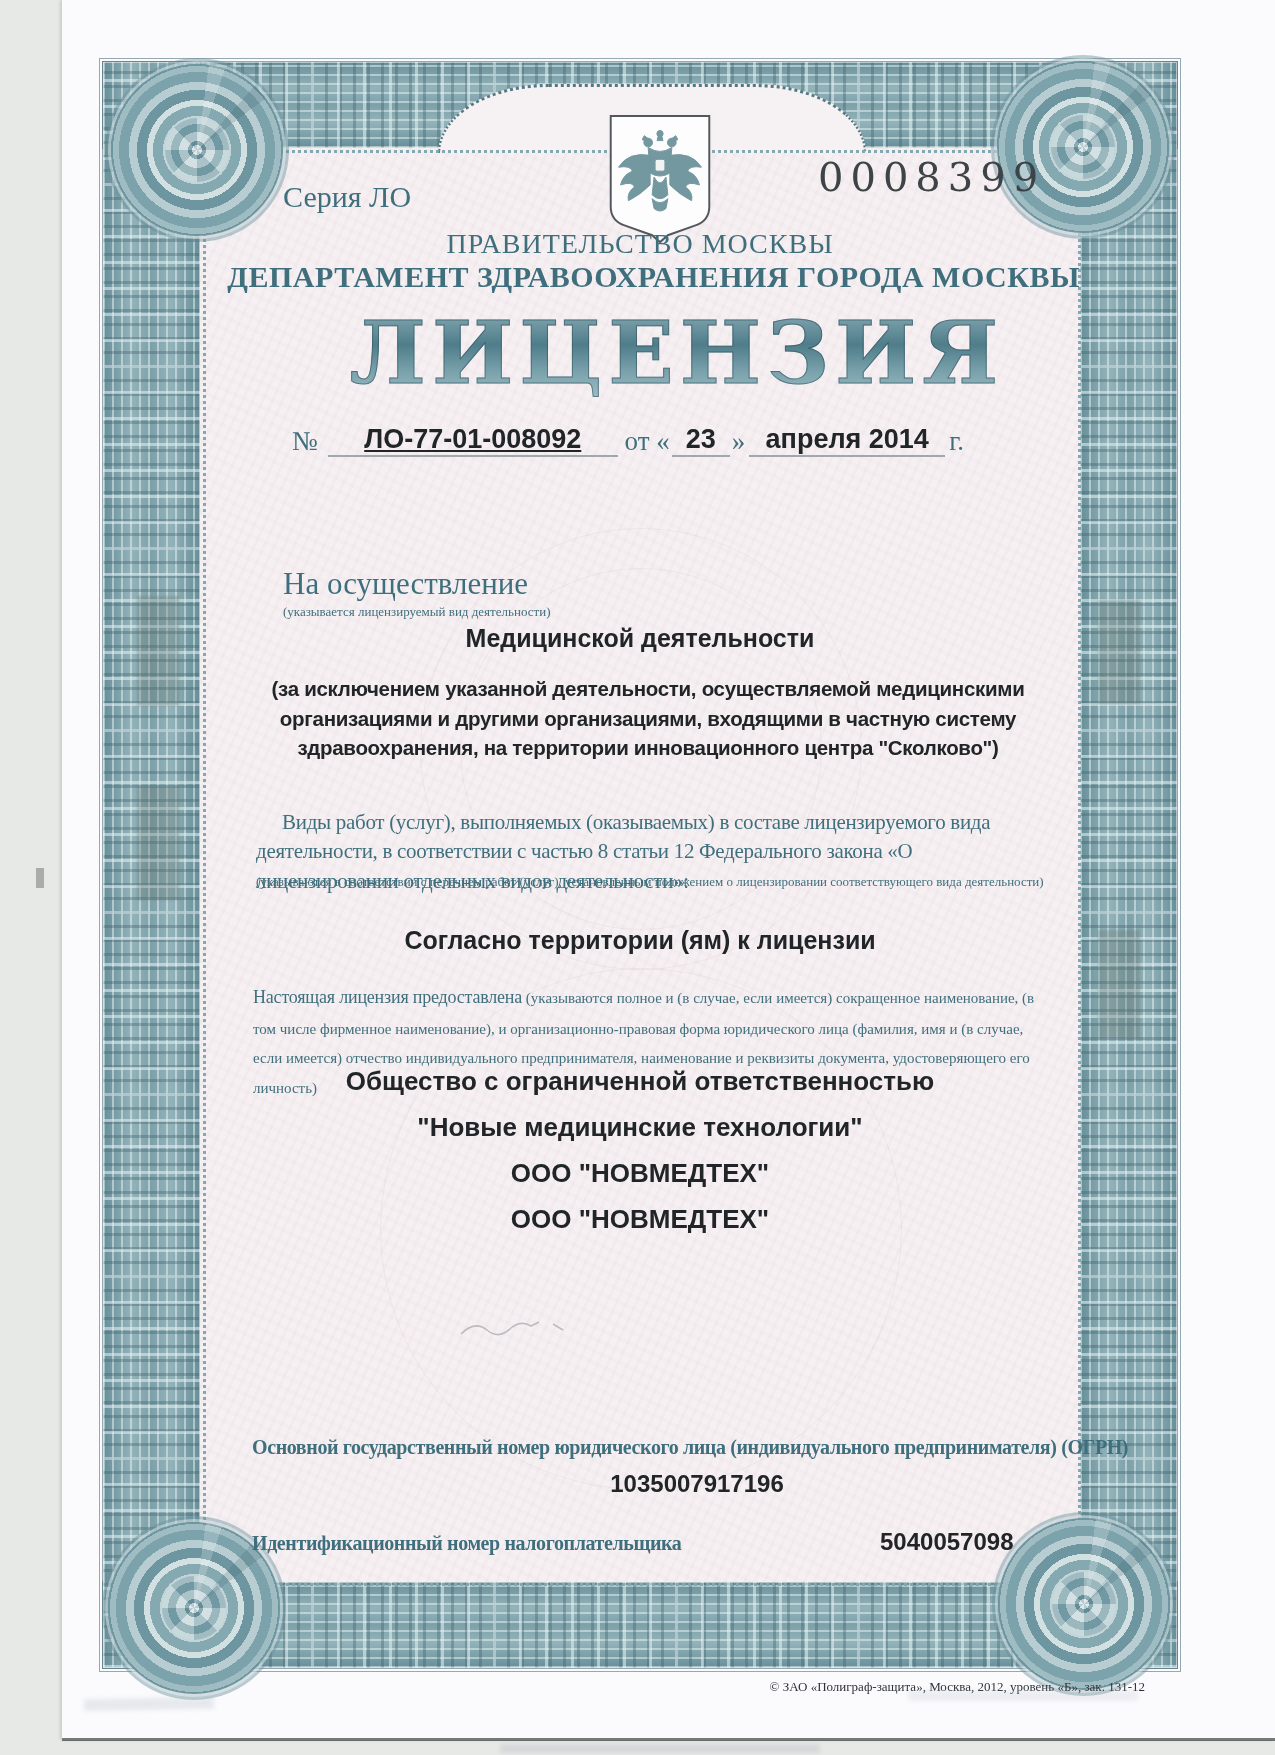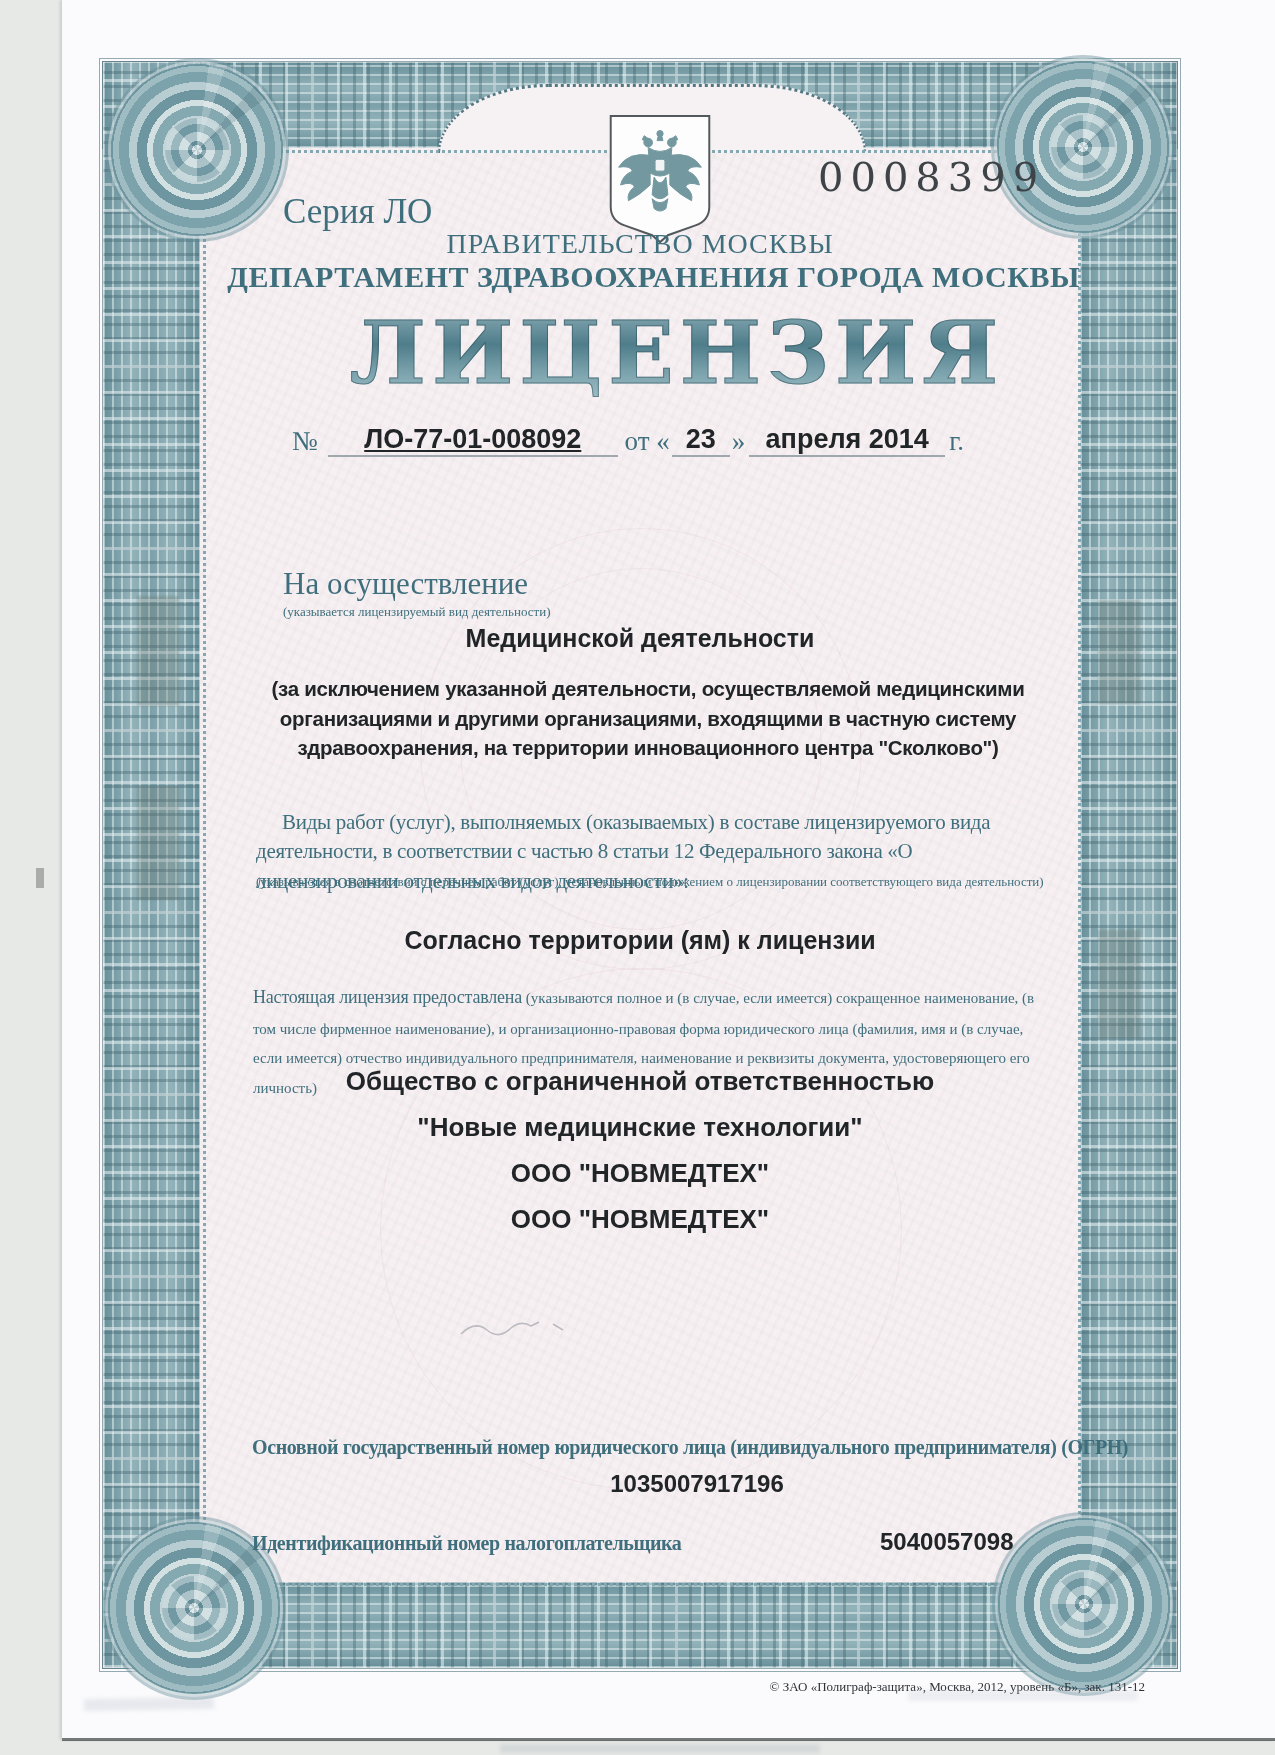--- a/index.html
+++ b/index.html
@@ -48,21 +48,21 @@
   .wm{position:absolute;border:1px solid rgba(186,126,136,.10);border-radius:50%;}
   .arch{position:absolute;left:438px;top:84px;width:424px;height:66px;background:#f6f1f2;
     border-radius:212px 212px 0 0 / 132px 132px 0 0;border-top:3px dotted #527884;border-left:2px dotted #527884;border-right:2px dotted #527884;}
 
   
   .t-teal{color:#3f6f7d;font-family:"Liberation Serif",serif;}
   .t-ink{color:#212528;font-family:"Liberation Sans",sans-serif;font-weight:bold;}
   .abs{position:absolute;}
   .center{text-align:center;}
 
-  .series{left:283px;top:192px;font-size:35px;}
+  .series{left:283px;top:180px;font-size:30px;}
   .formnum{left:818px;top:154px;font-size:40px;letter-spacing:7px;color:#3d4347;font-family:"DejaVu Serif",serif;}
   .gov{left:200px;top:228px;width:880px;font-size:28px;letter-spacing:1px;}
   .dept{left:200px;top:260px;width:880px;font-size:30px;font-weight:bold;letter-spacing:.5px;text-align:right;}
   .title{left:200px;top:302px;width:880px;font-family:"DejaVu Serif",serif;font-weight:bold;font-size:86px;letter-spacing:6px;
     color:#5d8a96;background:linear-gradient(180deg,#93b4bd 0%,#4f7d8a 42%,#7ba3ad 70%,#a5c1c8 100%);
     -webkit-background-clip:text;background-clip:text;padding-left:37px;-webkit-text-fill-color:transparent;
     -webkit-text-stroke:1px rgba(42,76,87,.55);}
   .numline{left:292px;top:424px;width:672px;display:flex;align-items:flex-end;}
   .numline .lbl{font-size:27px;color:#3f6f7d;font-family:"Liberation Serif",serif;}
   .fill-line{border-bottom:2px solid #9fa9ad;text-align:center;font-size:27px;line-height:1.15;}

